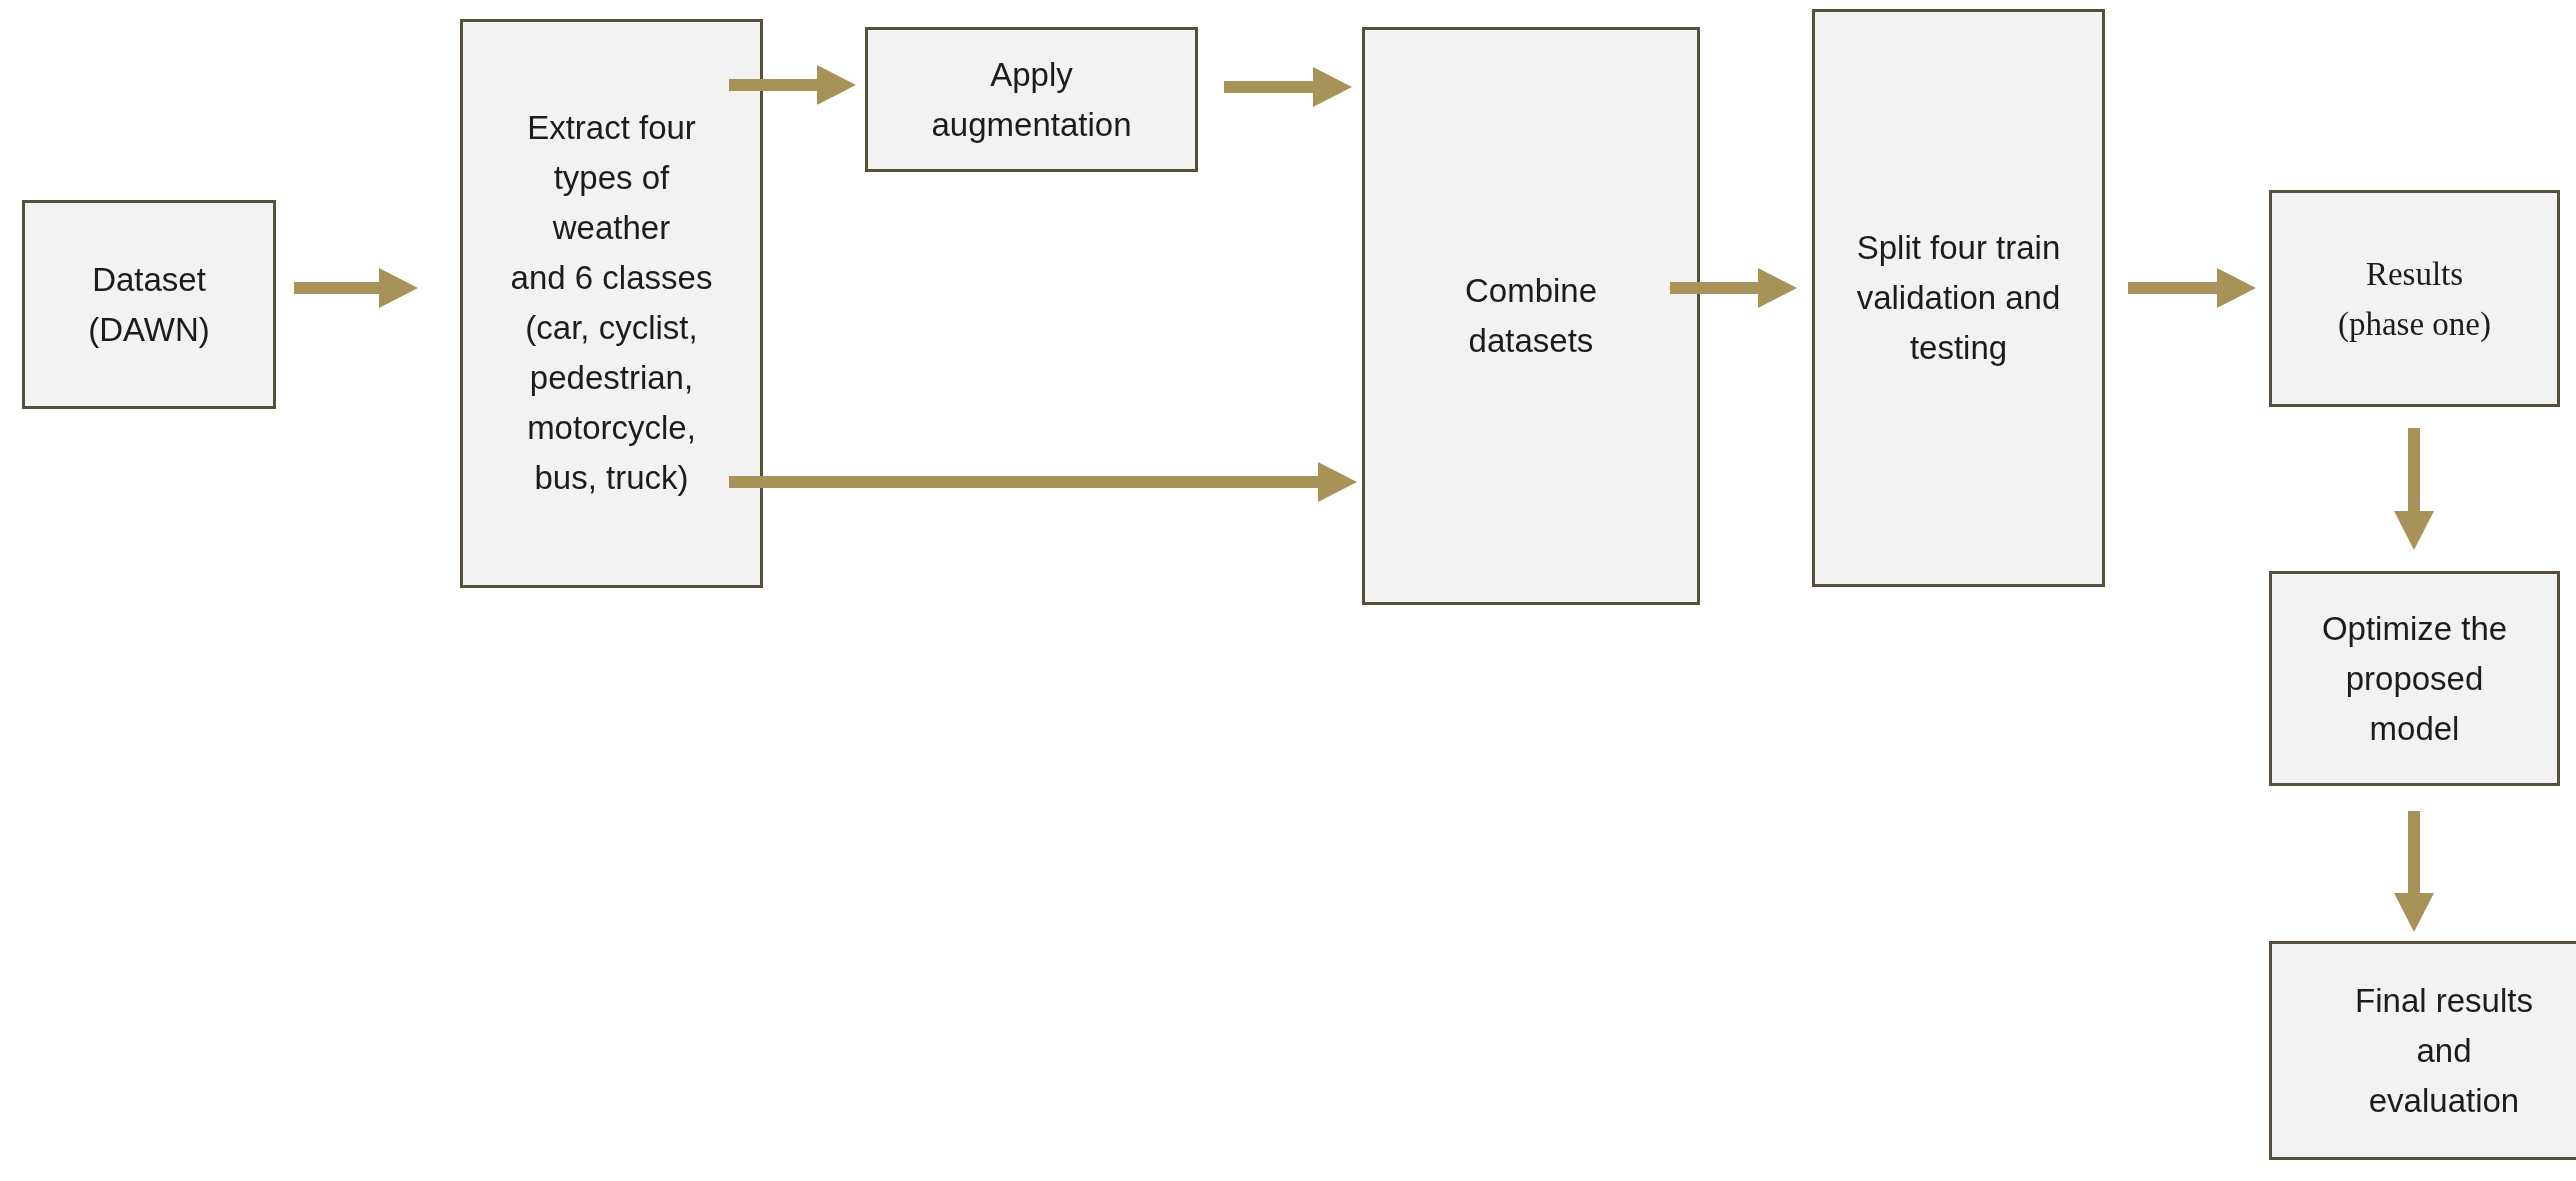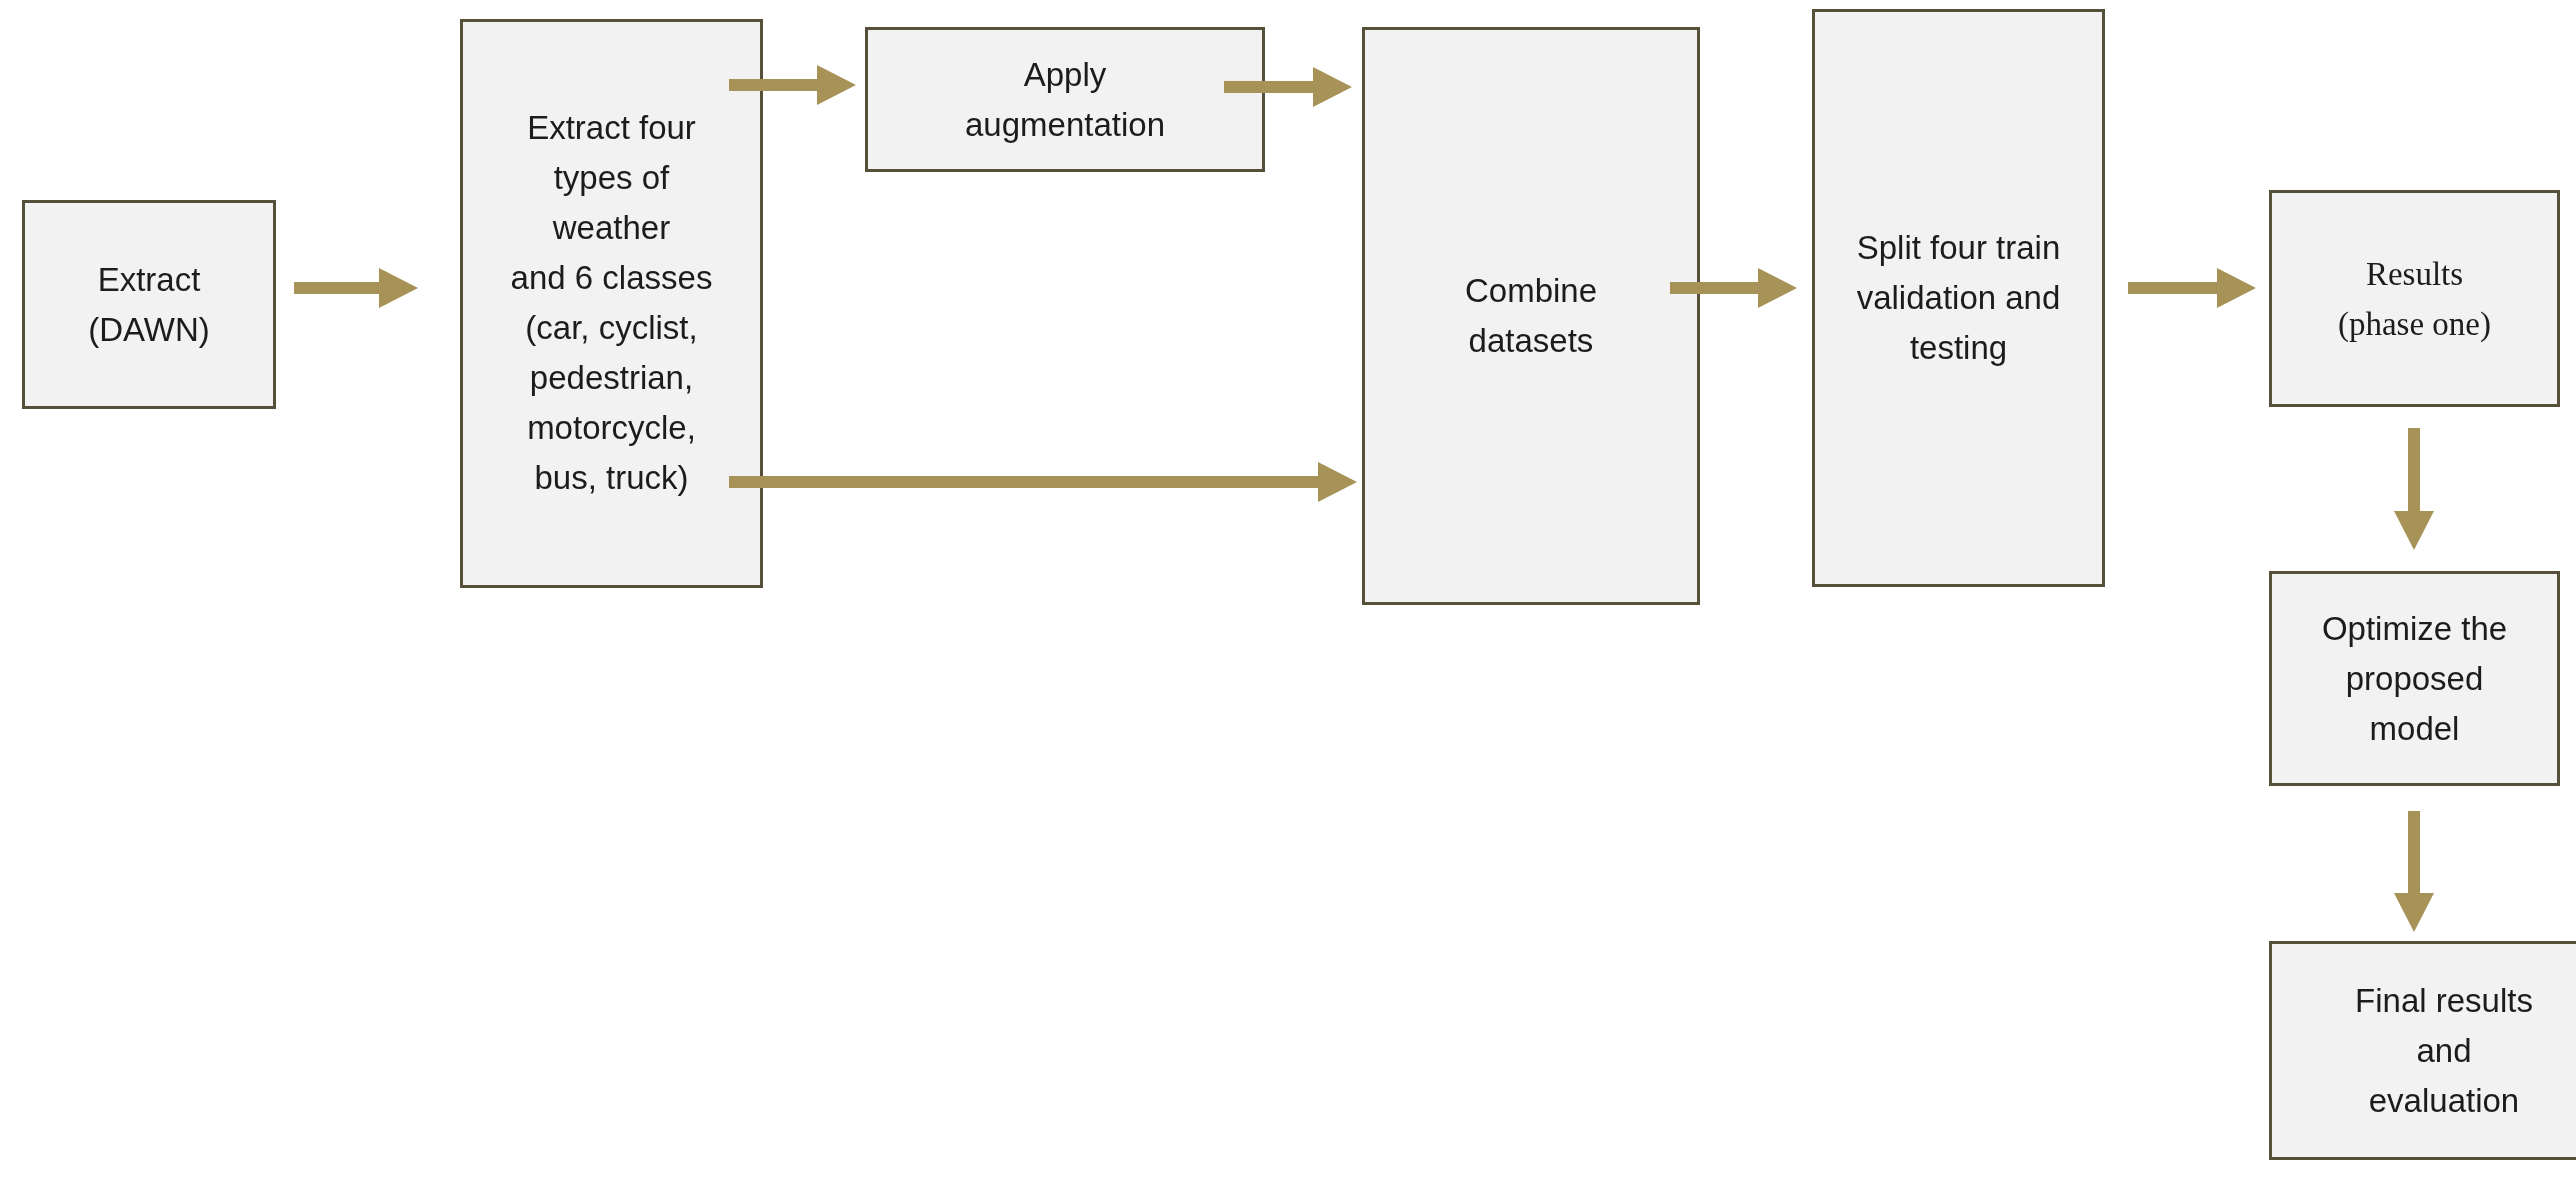--- a/index.html
+++ b/index.html
@@ -68,36 +68,36 @@
     border-right: 20px solid transparent;
     border-top: 39px solid var(--arrow);
   }
 </style>
 </head>
 <body>
 
 <div class="canvas">
 
   <div class="node" style="left:22px;   top:200px;  width:254px; height:209px;">
-    <span class="label">Extract
+    <span class="label">Dataset
 (DAWN)</span>
   </div>
 
   <div class="node" style="left:424px;  top:18.7px;   width:303px; height:569px;margin-left:36px;">
     <span class="label">Extract four
 types of
 weather
 and 6 classes
 (car, cyclist,
 pedestrian,
 motorcycle,
 bus, truck)</span>
   </div>
 
-  <div class="node" style="left:865px; top:27px;   width:400px; height:145px;">
+  <div class="node" style="left:865px; top:27px;   width:333px; height:145px;">
     <span class="label">Apply
 augmentation</span>
   </div>
 
   <div class="node" style="left:1362px; top:27px;   width:338px; height:578px;">
     <span class="label">Combine
 datasets</span>
   </div>
 
   <div class="node" style="left:1812px; top:9.3px;   width:293px; height:578px;">

